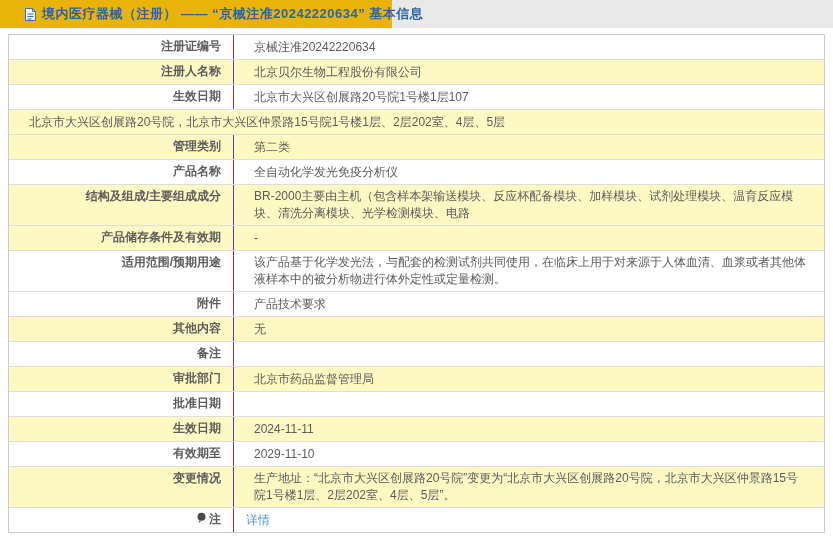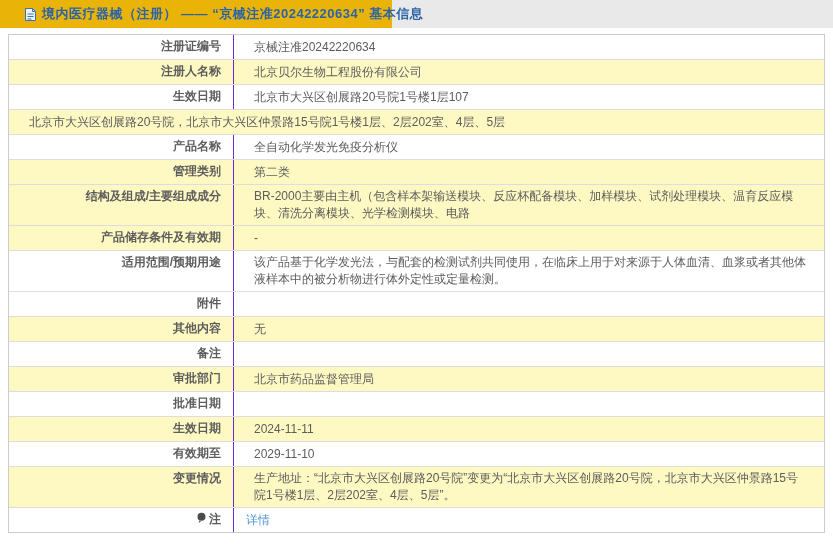--- a/index.html
+++ b/index.html
@@ -119,38 +119,38 @@
       </div>
       <div class="cell-value">
         <span class="val-text">北京市大兴区创展路20号院1号楼1层107</span>
       </div>
     </div>
     <div class="info-row striped">
       <div class="cell-value">
         <span class="val-text">北京市大兴区创展路20号院，北京市大兴区仲景路15号院1号楼1层、2层202室、4层、5层</span>
       </div>
     </div>
+    <div class="info-row striped">
+      <div class="cell-label">
+        <span>管理类别</span>
+      </div>
+      <div class="cell-value">
+        <span class="val-text">第二类</span>
+      </div>
+    </div>
     <div class="info-row">
       <div class="cell-label">
         <span>产品名称</span>
       </div>
       <div class="cell-value">
         <span class="val-text">全自动化学发光免疫分析仪</span>
       </div>
     </div>
     <div class="info-row striped">
       <div class="cell-label">
-        <span>管理类别</span>
-      </div>
-      <div class="cell-value">
-        <span class="val-text">第二类</span>
-      </div>
-    </div>
-    <div class="info-row striped">
-      <div class="cell-label">
         <span>结构及组成/主要组成成分</span>
       </div>
       <div class="cell-value">
         <span class="val-text">BR-2000主要由主机（包含样本架输送模块、反应杯配备模块、加样模块、试剂处理模块、温育反应模块、清洗分离模块、光学检测模块、电路</span>
       </div>
     </div>
     <div class="info-row striped">
       <div class="cell-label">
         <span>产品储存条件及有效期</span>
       </div>
@@ -162,20 +162,23 @@
       <div class="cell-label">
         <span>适用范围/预期用途</span>
       </div>
       <div class="cell-value">
         <span class="val-text">该产品基于化学发光法，与配套的检测试剂共同使用，在临床上用于对来源于人体血清、血浆或者其他体液样本中的被分析物进行体外定性或定量检测。</span>
       </div>
     </div>
     <div class="info-row">
       <div class="cell-label">
         <span>附件</span>
+      </div>
+      <div class="cell-value">
+        <span class="val-text">产品技术要求</span>
       </div>
     </div>
     <div class="info-row striped">
       <div class="cell-label">
         <span>其他内容</span>
       </div>
       <div class="cell-value">
         <span class="val-text">无</span>
       </div>
     </div>

